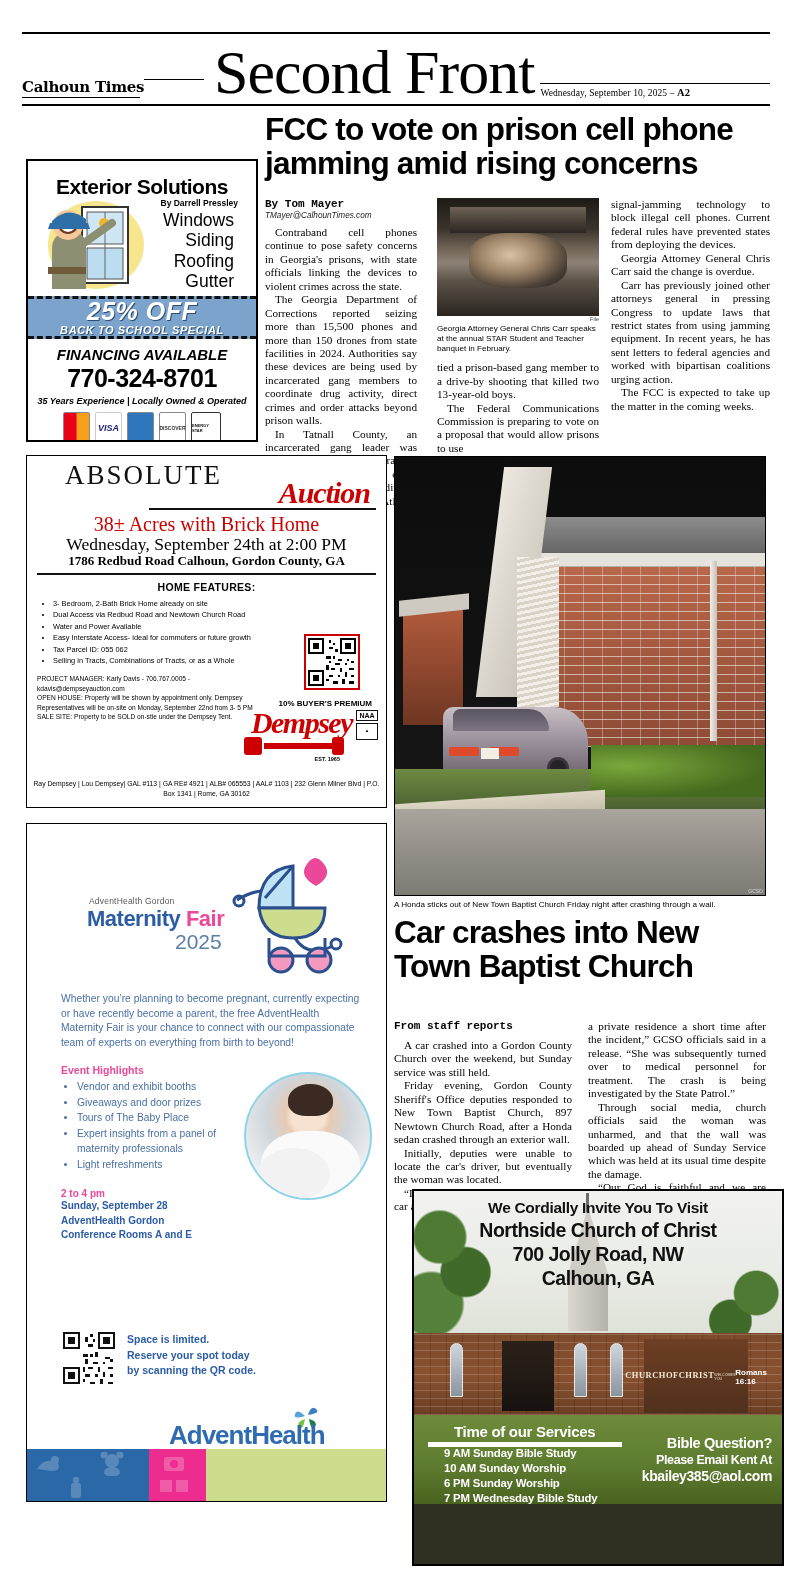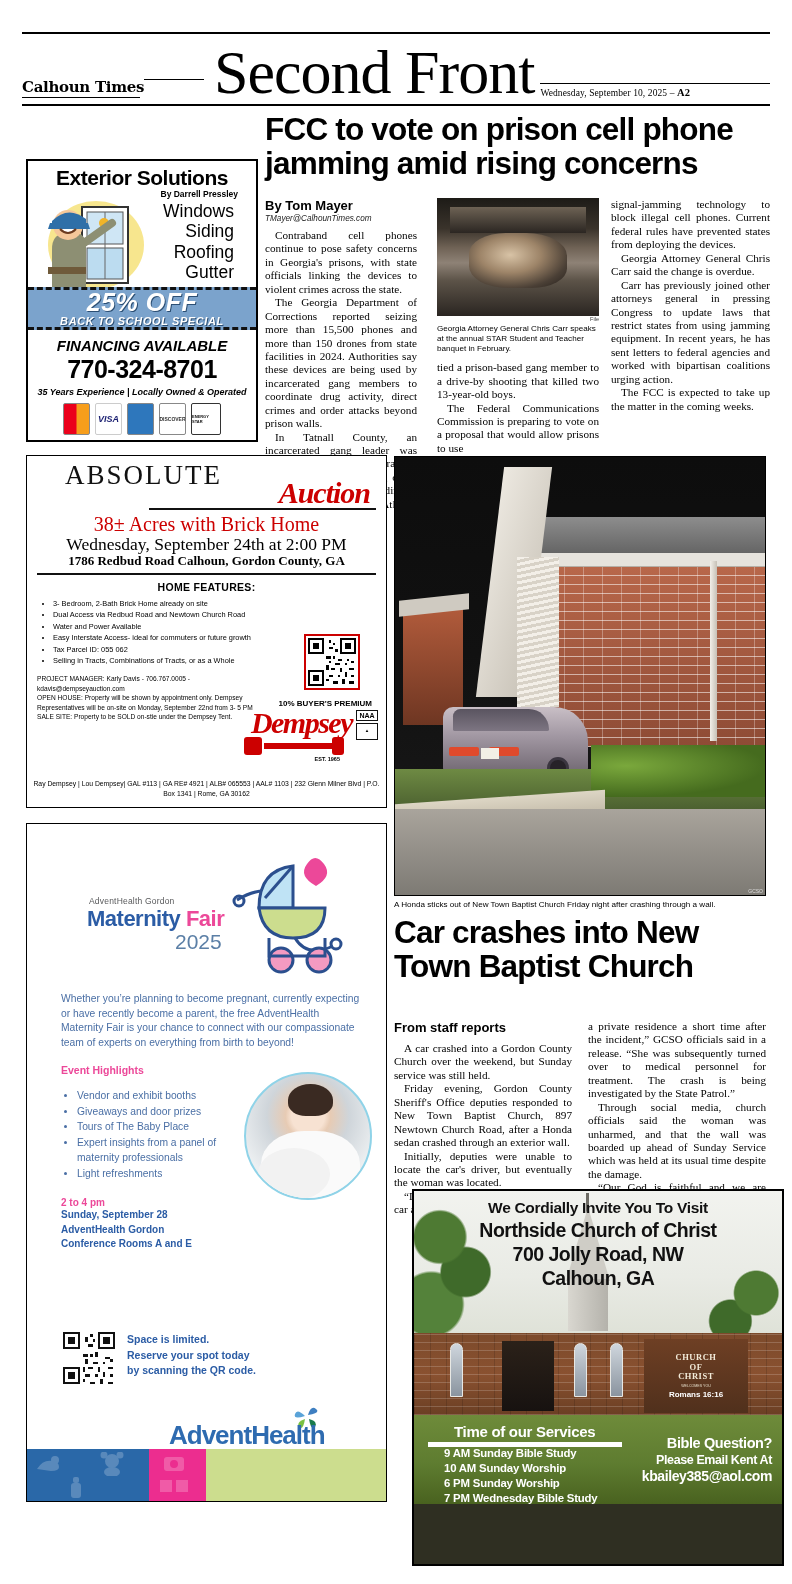--- a/index.html
+++ b/index.html
@@ -47,21 +47,21 @@
     position: absolute; left: 265px; top: 113px; width: 505px;
     font-family: "Liberation Sans", sans-serif;
     font-weight: bold;
     font-size: 31.5px;
     line-height: 1.07;
     letter-spacing: -0.8px;
   }
 
   
   .story1 { position: absolute; left: 265px; top: 198px; width: 505px; }
-  .col-byline { font-family: Liberation Sans, sans-serif; font-weight: bold; font-size: 13px; }
+  .col-byline { font-family: Liberation Mono, monospace; font-weight: bold; font-size: 11px; }
   .col-email { font-family: "Liberation Sans", sans-serif; font-style: italic; font-size: 8.2px; color:#222; margin-top:1px; }
   .bodytext { font-size: 11.2px; line-height: 1.2; text-align: justify; }
   .bodytext p { text-indent: 10px; }
   .s1-c1 { position: absolute; left: 0; top: 0; width: 152px; }
   .s1-c2 { position: absolute; left: 172px; top: 0; width: 162px; }
   .s1-c3 { position: absolute; left: 346px; top: 0; width: 159px; }
   .photo1 {
     width: 162px; height: 118px; background:
       linear-gradient(180deg,#1d1b17 0%,#3a332b 26%,#6f6255 42%,#8e8276 55%,#5c5348 70%,#2a2521 100%);
     position: relative; overflow:hidden;
@@ -78,21 +78,21 @@
   .credit { font-family:"Liberation Sans",sans-serif; font-size:5.6px; text-align:right; color:#444; line-height:1.2;}
   .cutline { font-family:"Liberation Sans",sans-serif; font-size:8.1px; line-height:1.26; margin-top:1px; }
 
   
   .ad-ext {
     position:absolute; left:26px; top:159px; width:232px; height:283px;
     border:2.5px solid #000; background:#fff; overflow:hidden;
   }
   .ext-title {
     font-family:"Liberation Sans",sans-serif; font-weight:bold; font-size:21px;
-    text-align:center; letter-spacing:-0.5px; margin-top:5px;
+    text-align:center; letter-spacing:-0.5px; margin-top:14px;
   }
   .ext-by { font-family:"Liberation Sans",sans-serif; font-weight:bold; font-size:8.5px; text-align:right; padding-right:18px; margin-top:-1px;}
   .ext-services { font-family:"Liberation Sans",sans-serif; font-size:17.5px; text-align:right; padding-right:22px; line-height:1.16; margin-top:2px;}
   .ext-mascot { position:absolute; left:6px; top:32px; width:116px; height:104px; }
   .ext-band {
     position:relative; margin-top:5px; height:43px;
     background:#7ba3cc;
     border-top:3px dashed #111; border-bottom:3px dashed #111;
     display:flex; flex-direction:column; align-items:center; justify-content:center;
   }
@@ -212,21 +212,21 @@
     border:1px solid #000; background:#fff; overflow:hidden;
   }
   .mat-logo-wrap { position:relative; height:168px; }
   .mat-brand { position:absolute; left:62px; top:72px; font-family:"Liberation Sans",sans-serif; font-size:8.5px; color:#58595b; letter-spacing:0.2px;}
   .mat-mat { position:absolute; left:60px; top:82px; font-family:"Liberation Sans",sans-serif; font-weight:bold; font-size:22px; color:#2b5ca5; letter-spacing:-0.5px;}
   .mat-fair { color:#ec4899; }
   .mat-year { position:absolute; left:148px; top:106px; font-family:"Liberation Sans",sans-serif; font-size:21px; color:#5b7fa6; letter-spacing:0px;}
   .mat-stroller { position:absolute; left:180px; top:22px; width:150px; height:132px; }
   .mat-intro { font-family:"Liberation Sans",sans-serif; font-size:10.3px; line-height:1.42; color:#4a6fa5; padding:0 26px 0 34px;}
   .mat-eh { font-family:"Liberation Sans",sans-serif; font-weight:bold; font-size:10.5px; color:#ec4899; padding-left:34px; margin-top:14px;}
-  .mat-list { font-family:"Liberation Sans",sans-serif; font-size:10.3px; line-height:1.5; color:#4a6fa5; padding-left:50px; margin-top:12px; width:220px;}
+  .mat-list { font-family:"Liberation Sans",sans-serif; font-size:10.3px; line-height:1.5; color:#4a6fa5; padding-left:50px; margin-top:3px; width:220px;}
   .mat-when { font-family:"Liberation Sans",sans-serif; font-weight:bold; font-size:10px; color:#ec4899; padding-left:34px; margin-top:16px;}
   .mat-where { font-family:"Liberation Sans",sans-serif; font-weight:bold; font-size:10px; color:#2b5ca5; padding-left:34px; line-height:1.45;}
   .mat-photo {
     position:absolute; right:14px; top:248px; width:128px; height:128px; border-radius:50%;
     border:2px solid #8fd3e8; overflow:hidden;
     background: radial-gradient(circle at 50% 34%, #f7e2d2 0 16%, #e7cbb4 22%, #cfd5da 40%, #eceff1 70%);
   }
   .mat-photo .hair { position:absolute; left:34%; top:8%; width:36%; height:26%; background:#3a2a22; border-radius:50% 50% 40% 40%;}
   .mat-photo .body { position:absolute; left:12%; top:46%; width:80%; height:60%; background:#fafafa; border-radius:44% 44% 10% 10%;}
   .mat-photo .belly { position:absolute; left:10%; top:60%; width:58%; height:42%; background:#f2f2f2; border-radius:50%;}
@@ -270,21 +270,21 @@
   .ch-mid { position:absolute; left:0; top:142px; width:100%; height:82px;
      background: linear-gradient(180deg,#7c4a2b 0%,#8a5130 50%,#6b3f24 100%);}
   .ch-mid-bricks { position:absolute; inset:0;
      background: repeating-linear-gradient(0deg, rgba(255,255,255,0.18) 0 1px, transparent 1px 8px),
                  repeating-linear-gradient(90deg, rgba(0,0,0,0.14) 0 1px, transparent 1px 16px);}
   .ch-win { position:absolute; top:152px; width:13px; height:54px; background:linear-gradient(180deg,#cfd6dd,#8a949f); border-radius:7px 7px 0 0; border:1px solid #e8e8e4;}
   .ch-door { position:absolute; left:88px; top:150px; width:52px; height:70px; background:linear-gradient(180deg,#2b2119,#171210);}
   .ch-grass { position:absolute; left:0; top:224px; width:100%; height:89px;
      background: linear-gradient(180deg,#6e8b3a 0%,#5e7c30 55%,#49621f 100%);}
   .ch-sign { position:absolute; right:34px; top:148px; width:104px; height:74px;
-     background:linear-gradient(180deg,#6e3f24,#50301c); display:flex; flex-direction:column; align-items:center; justify-content:center;}
+     background:linear-gradient(180deg,#6e3f24,#50301c); display:flex; flex-direction:row; align-items:center; justify-content:center;}
   .ch-sign-t { font-family:"Liberation Serif",serif; font-weight:bold; font-size:8.5px; color:#f2ead8; line-height:1.12; letter-spacing:0.5px;}
   .ch-sign-s { font-family:"Liberation Sans",sans-serif; font-size:3.6px; color:#e3dac6; margin-top:2px;}
   .ch-sign-v { font-family:"Liberation Sans",sans-serif; font-weight:bold; font-size:8px; color:#fff; margin-top:2px;}
   .ch-times-h { position:absolute; left:40px; top:232px; font-family:"Liberation Sans",sans-serif; font-weight:bold; font-size:15px; color:#fff; letter-spacing:-0.3px;}
   .ch-times-rule { position:absolute; left:14px; top:251px; width:194px; height:5px; background:#ffffff;}
   .ch-times { position:absolute; left:30px; top:255px; font-family:"Liberation Sans",sans-serif; font-weight:bold; font-size:11.4px; color:#fff; line-height:1.32; letter-spacing:-0.2px;}
   .ch-q { position:absolute; right:10px; top:244px; width:168px; text-align:right;
      font-family:"Liberation Sans",sans-serif; font-weight:bold; color:#fff; font-size:14.5px; line-height:1.24; letter-spacing:-0.4px;}
   .ch-q .small { font-size:12.5px; }
   .ch-q .mail { font-size:14px; }

